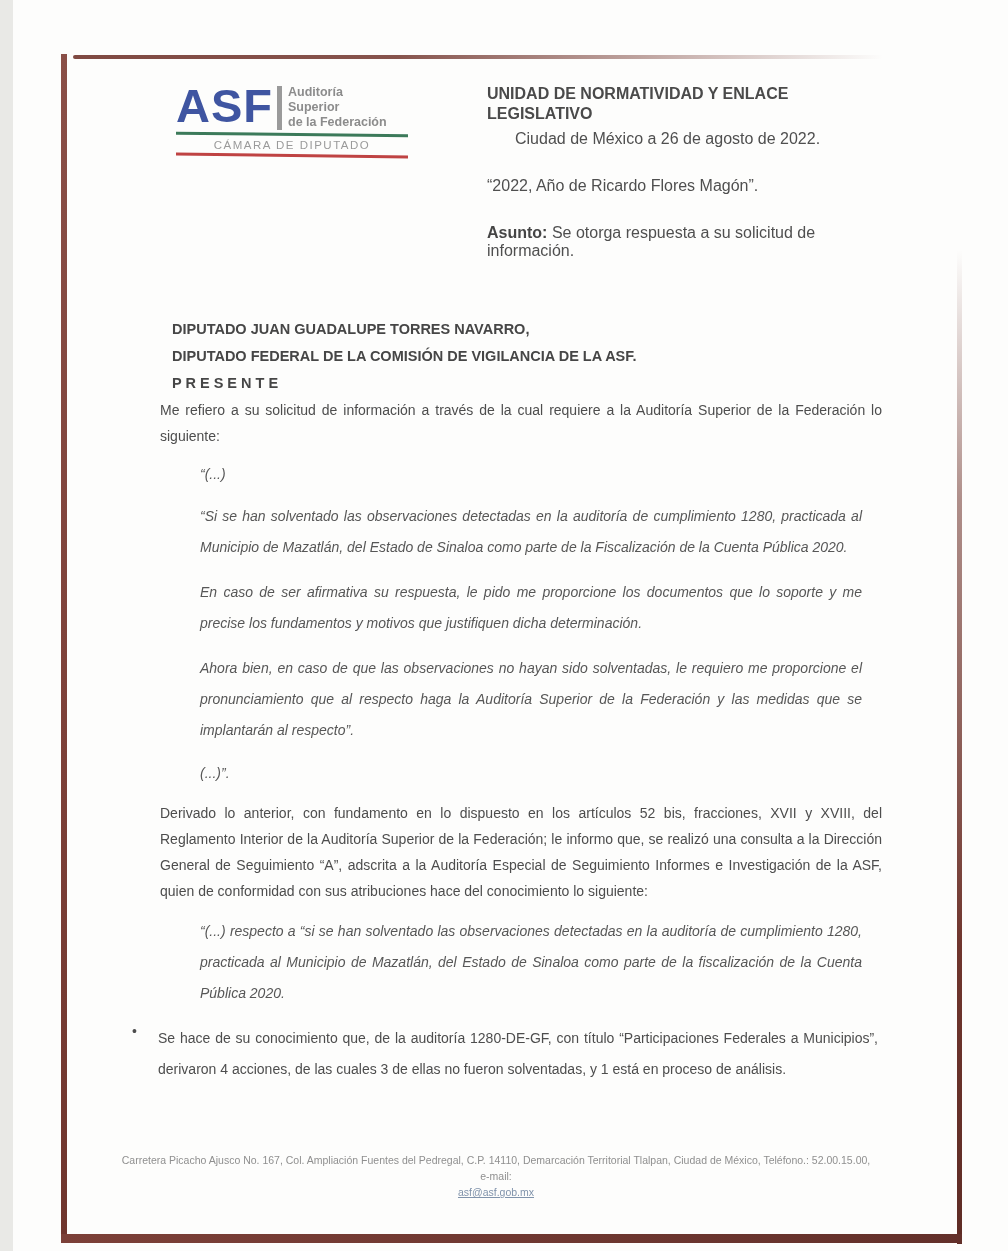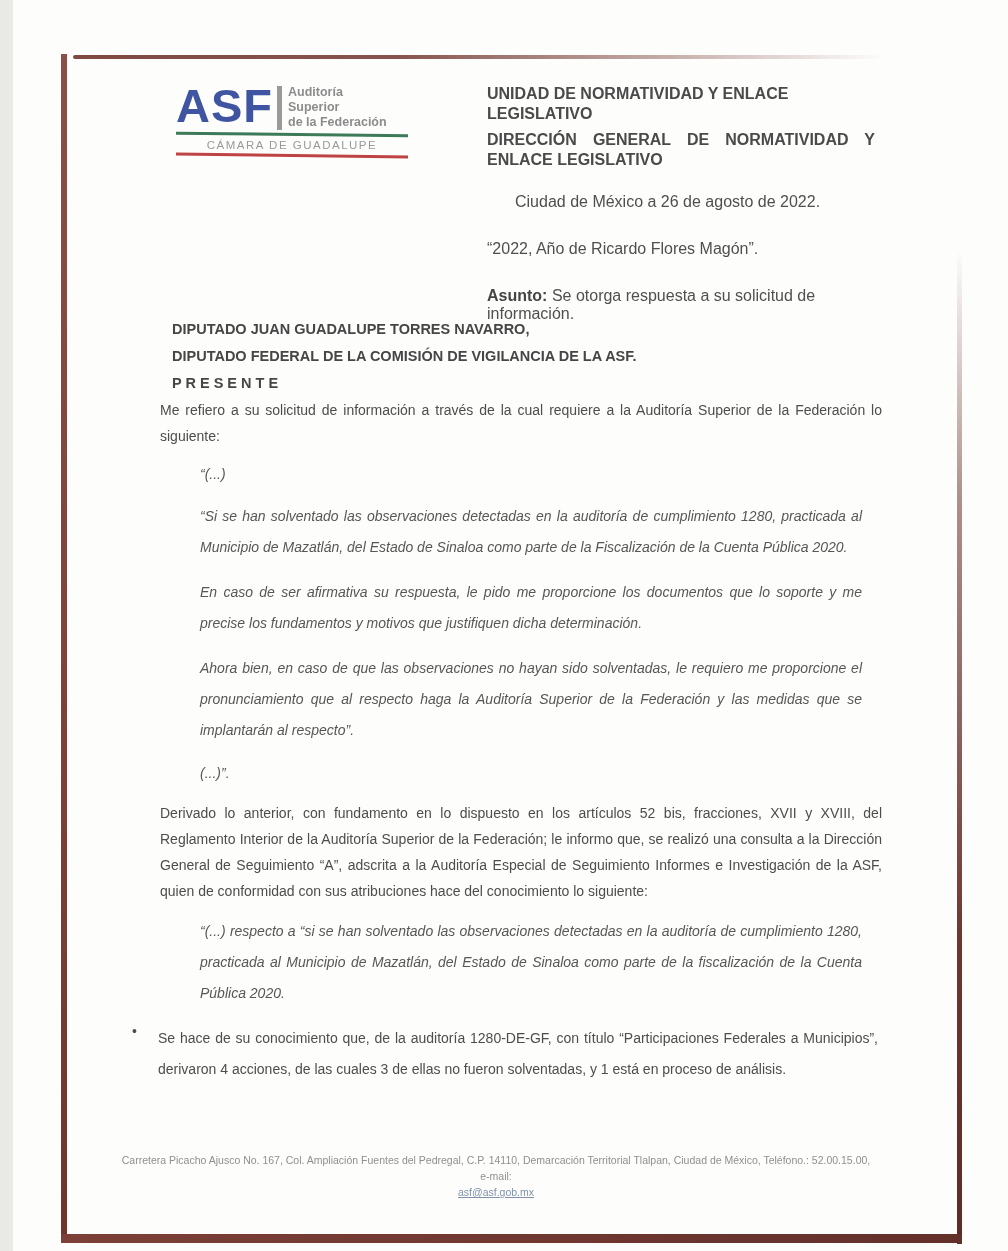--- a/index.html
+++ b/index.html
@@ -74,27 +74,26 @@
     <div class="logo-row">
       <div class="logo-acronym">ASF</div>
       <div class="logo-bar"></div>
       <div class="logo-name">
         <div>Auditoría</div>
         <div>Superior</div>
         <div>de la Federación</div>
       </div>
     </div>
     <div class="logo-line-green"></div>
-    <div class="logo-chamber">CÁMARA DE GUADALUPE</div>
+    <div class="logo-chamber">CÁMARA DE DIPUTADO</div>
     <div class="logo-line-red"></div>
   </div>
 
   <div class="hdr">
     <div class="hdr-unit">UNIDAD DE NORMATIVIDAD Y ENLACE LEGISLATIVO</div>
-    <div class="hdr-unit2">DIRECCIÓN GENERAL DE NORMATIVIDAD Y ENLACE LEGISLATIVO</div>
     <div class="hdr-date">Ciudad de México a 26 de agosto de 2022.</div>
     <div class="hdr-motto">“2022, Año de Ricardo Flores Magón”.</div>
     <div class="hdr-subject"><b>Asunto:</b><span> Se otorga respuesta a su solicitud de información.</span></div>
   </div>
 
   <div class="addr">
     <div>DIPUTADO JUAN GUADALUPE TORRES NAVARRO,</div>
     <div>DIPUTADO FEDERAL DE LA COMISIÓN DE VIGILANCIA DE LA ASF.</div>
     <div>P R E S E N T E</div>
   </div>

